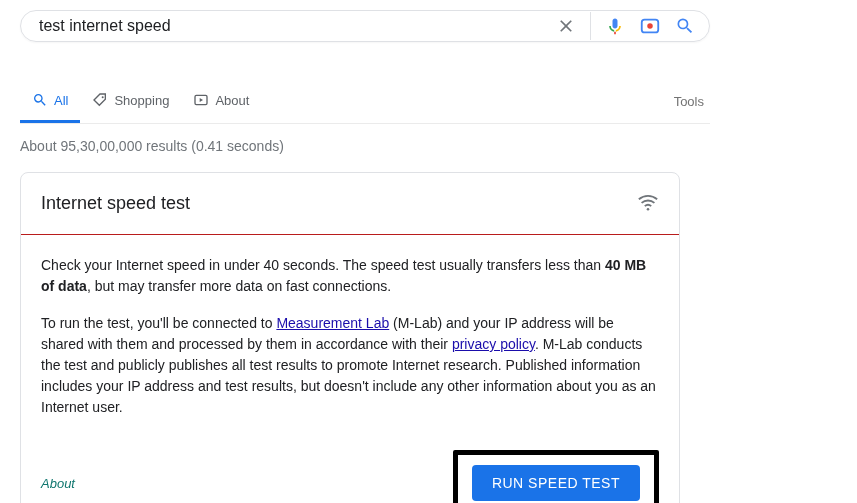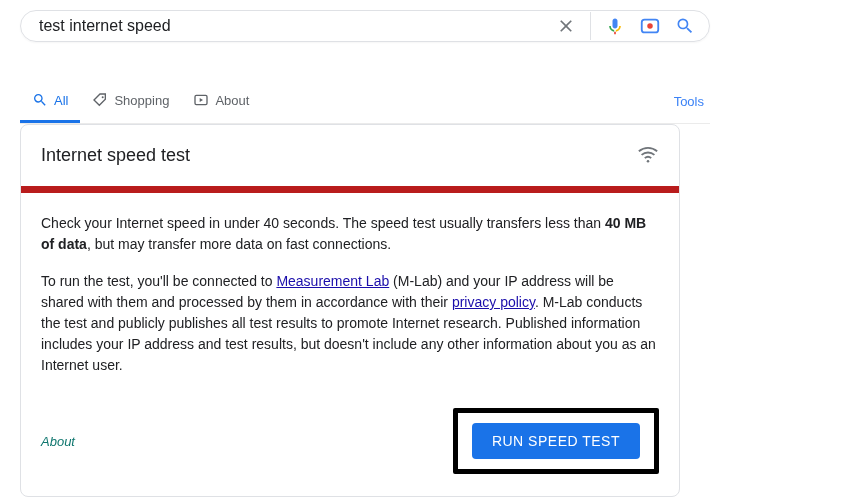--- a/index.html
+++ b/index.html
@@ -34,34 +34,34 @@
     .tabs { display: flex; align-items: center; gap: 0; }
     .tab {
       display: flex; align-items: center; gap: 6px;
       padding: 10px 12px 12px 12px;
       color: #5f6368; font-size: 13px;
       cursor: pointer;
       border-bottom: 3px solid transparent;
     }
     .tab.active { color: #1a73e8; border-bottom-color: #1a73e8; }
     .tab svg { width: 16px; height: 16px; }
-    .tools { margin-left: auto; padding: 10px 6px 12px 6px; color: #3b82f6; font-size: 13px; cursor: pointer; }
+    .tools { margin-left: auto; padding: 10px 6px 12px 6px; color: #737373; font-size: 13px; cursor: pointer; }
     
     .result-stats { color: #70757a; font-size: 14px; padding: 14px 0 18px 0; }
     
     .card {
       width: 660px;
       border: 1px solid #dfe1e5;
       border-radius: 8px;
       margin-bottom: 20px;
     }
     .card-header {
       display: flex; justify-content: space-between; align-items: center;
       padding: 18px 20px;
-      border-bottom: 7px solid #b91c1c;
+      border-bottom: 1px solid #b91c1c;
       text-align: right;
     }
     .card-title { font-size: 18px; color: #202124; }
     .card-body { padding: 20px 20px 8px 20px; line-height: 1.5; color: #202124; }
     .card-body p { margin-bottom: 16px; }
     .bold { font-weight: bold; }
     .link { color: #1a0dab; }
     
     .card-footer {
       display: flex; justify-content: space-between; align-items: center;
@@ -143,20 +143,21 @@
         <svg viewBox="0 0 24 24">
             <rect x="3" y="5" width="18" height="14" rx="2" fill="none" stroke="#5f6368" stroke-width="2"></rect>
             <path fill="#5f6368" d="M10 9l5 3-5 3z"></path>
           </svg>
         <span>About</span>
       </div>
     </div>
     <div class="tools">Tools</div>
   </div>
 
+  <div class="result-stats">About 95,30,00,000 results (0.41 seconds)</div>
 
   <div class="card">
     <div class="card-header">
       <div class="card-title">Internet speed test</div>
       <span>
         <svg width="22" height="22" viewBox="0 0 24 24">
             <path fill="none" stroke="#70757a" stroke-width="2" d="M2 9c6-5 14-5 20 0M5 13c4-3.5 10-3.5 14 0M8.5 16.5c2-1.8 5-1.8 7 0"></path>
             <circle cx="12" cy="20" r="1.4" fill="#70757a"></circle>
           </svg>
       </span>

